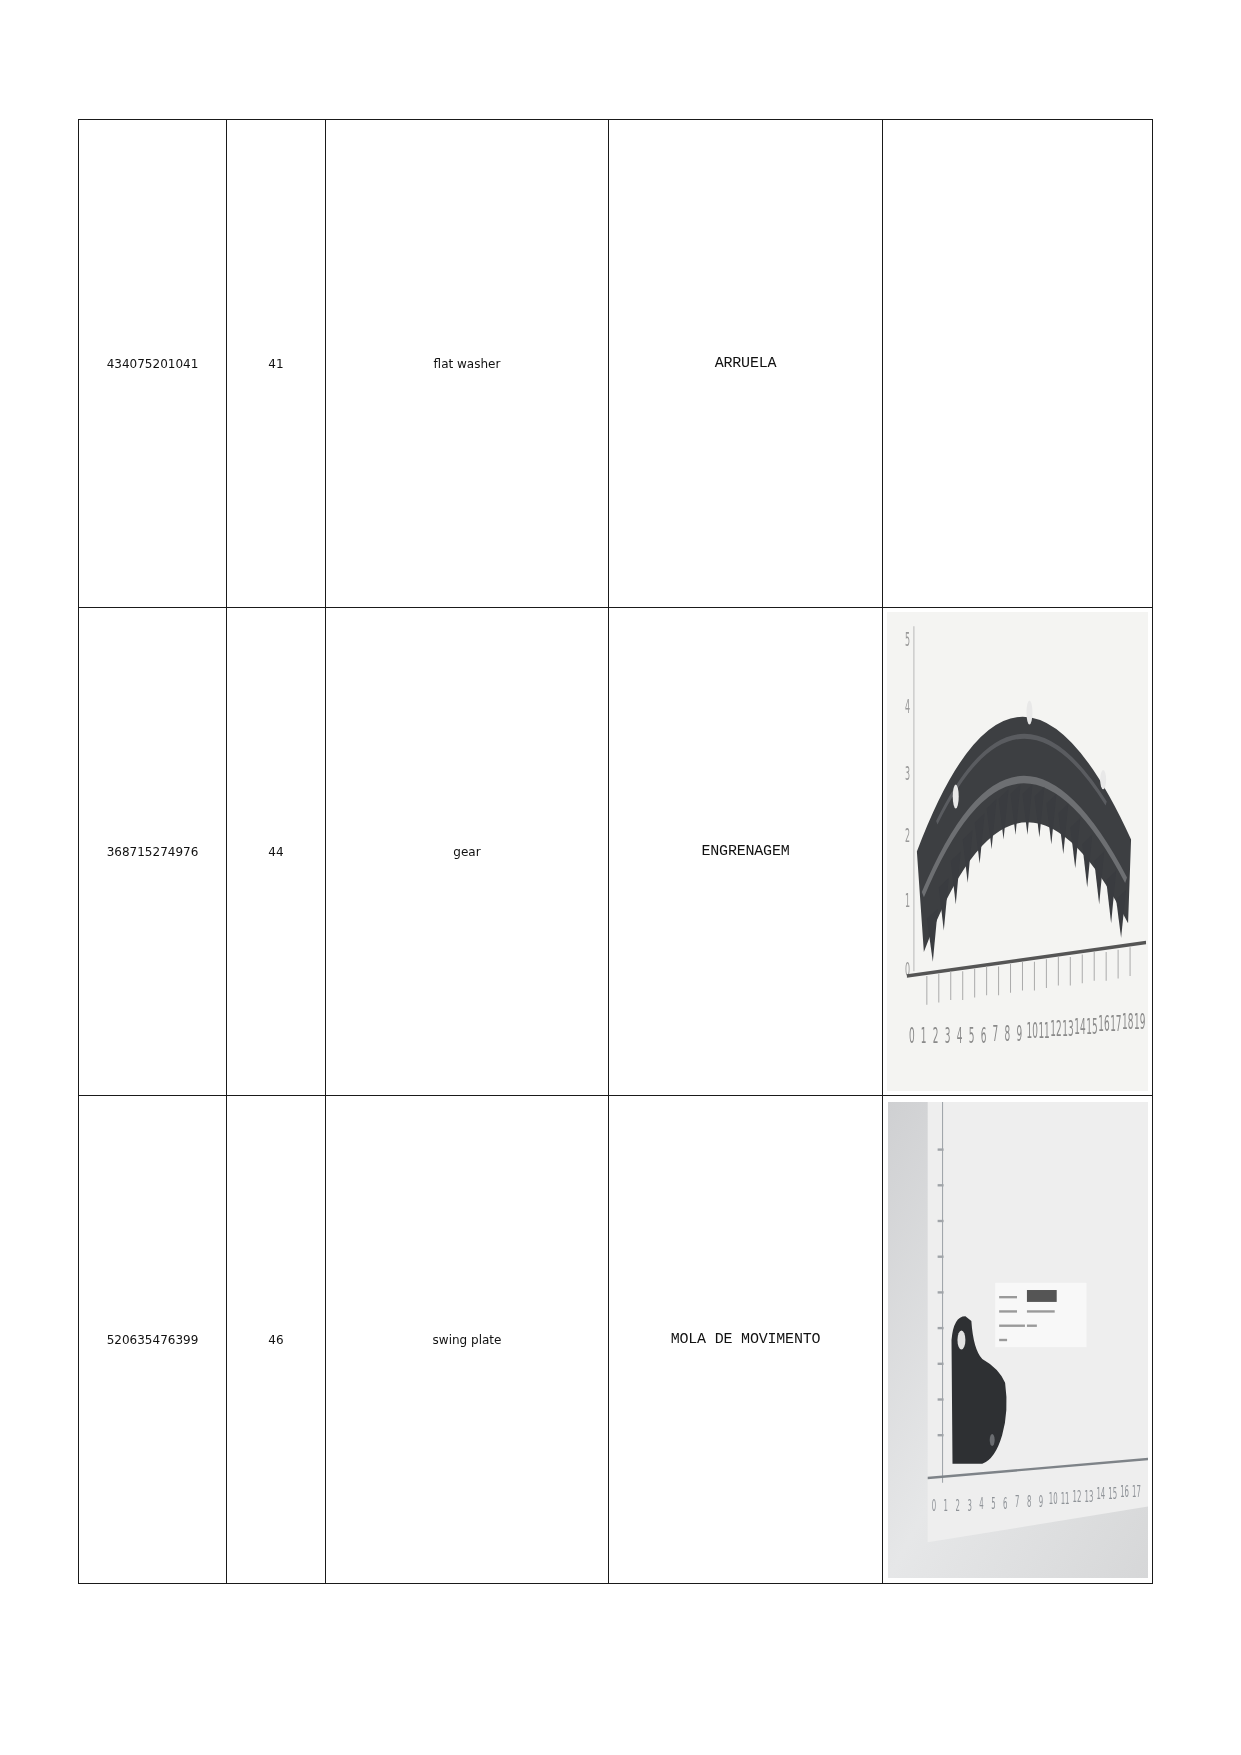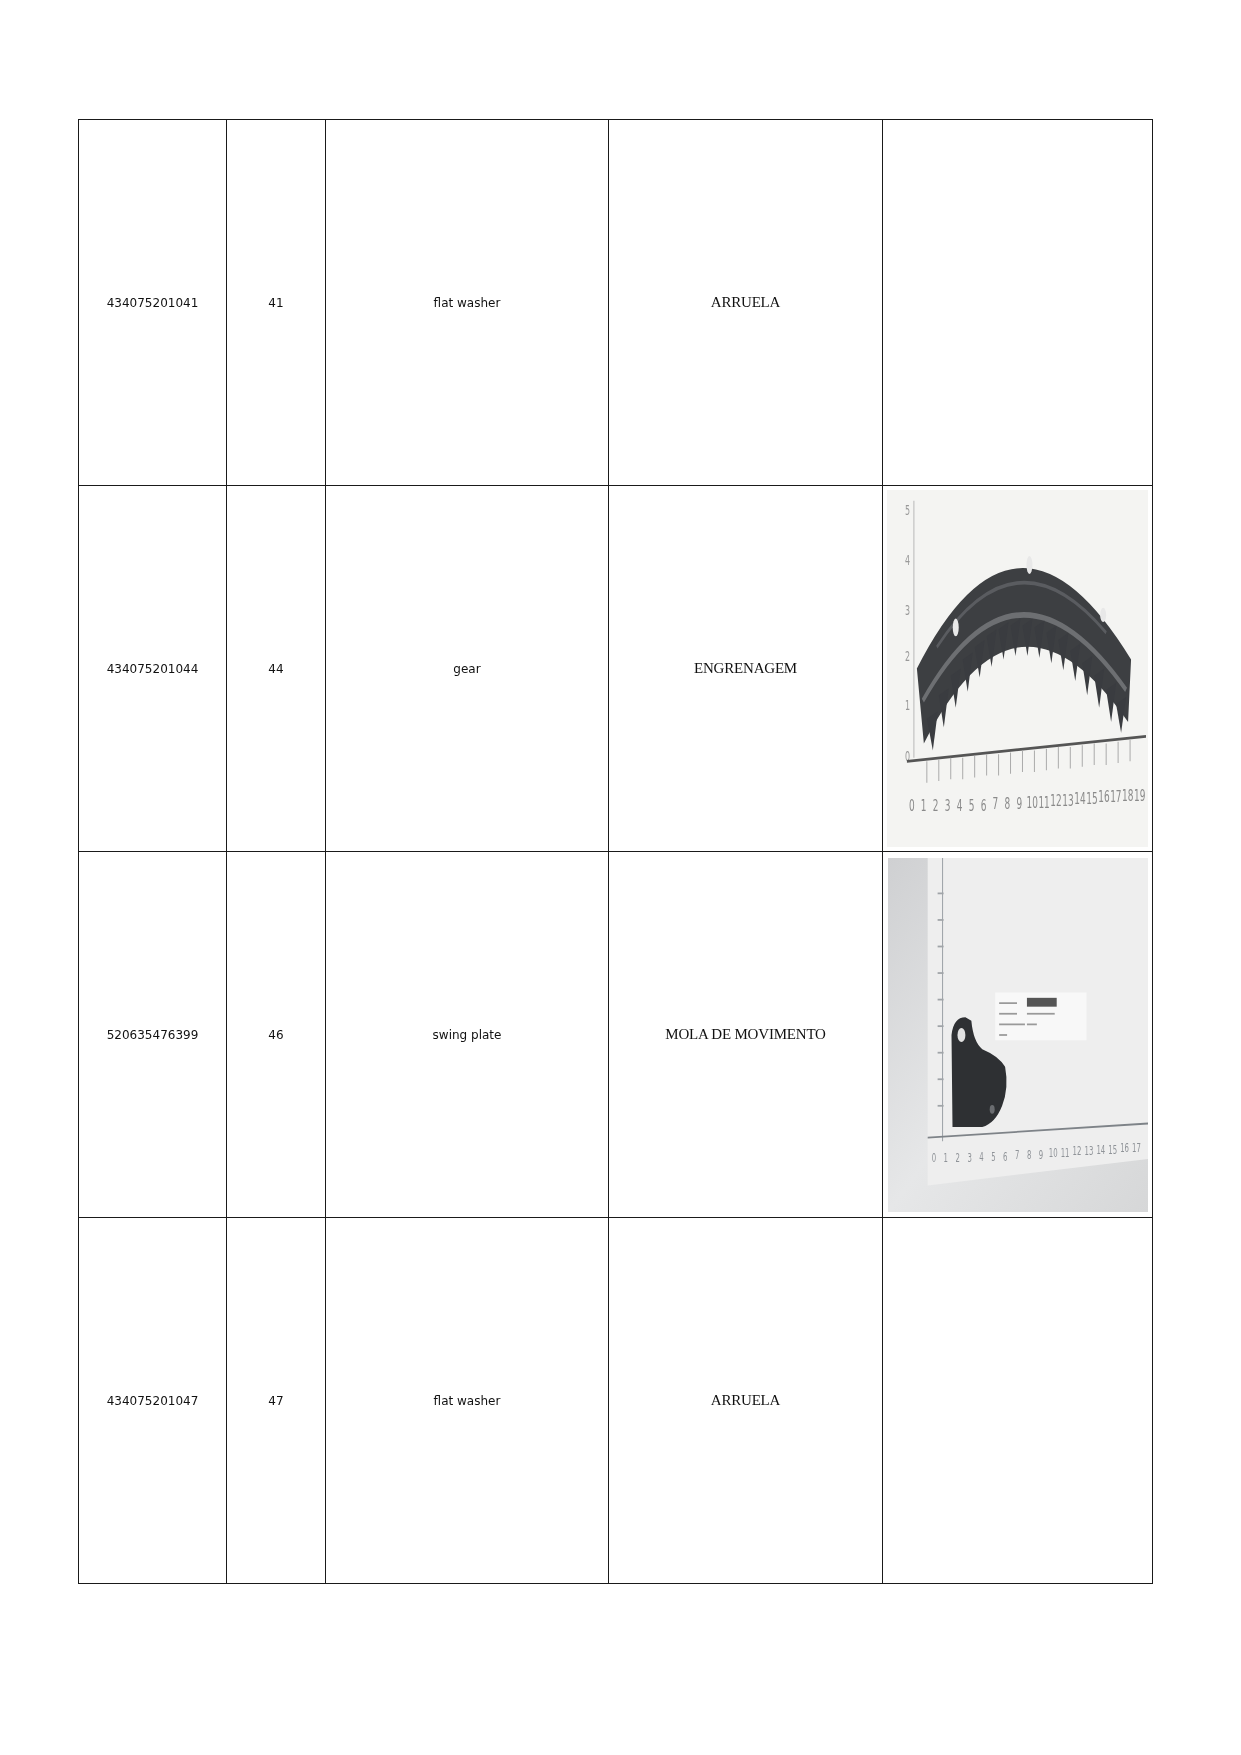--- a/index.html
+++ b/index.html
@@ -8,21 +8,21 @@
     position: absolute; left: 78px; top: 119px;
     width: 1074px; height: 1465px;
     border-collapse: collapse; table-layout: fixed; border-radius: 9px;
   }
   .parts-table td {
     border: 1.5px solid #1a1a1a;
     text-align: center; vertical-align: middle;
     padding: 0; height: 209px; color: #111;
   }
   .c-code, .c-ref, .c-en { font-family: "DejaVu Sans", sans-serif; font-size: 12px; }
-  .c-pt { font-family: Liberation Serif, serif; font-size: 15px; letter-spacing: -0.2px; }
+  .c-pt { font-family: Liberation Mono, monospace; font-size: 15px; letter-spacing: -0.2px; }
   .c-img { position: relative; }
   .photo { position: absolute; left: 4px; top: 4px; right: 4px; bottom: 4px; overflow: hidden; }
   .photo svg { width: 100%; height: 100%; display: block; }
 </style>
 </head>
 <body>
 
 <table class="parts-table">
   <colgroup>
     <col style="width:148px">
@@ -33,21 +33,21 @@
   </colgroup>
   <tbody>
     <tr>
       <td class="c-code">434075201041</td>
       <td class="c-ref">41</td>
       <td class="c-en">flat washer</td>
       <td class="c-pt">ARRUELA</td>
       <td class="c-img"></td>
     </tr>
     <tr>
-      <td class="c-code">434075201044</td>
+      <td class="c-code">368715274976</td>
       <td class="c-ref">44</td>
       <td class="c-en">gear</td>
       <td class="c-pt">ENGRENAGEM</td>
       <td class="c-img">
         <div class="photo">
           <svg viewBox="0 0 262 200" preserveAspectRatio="none">
             <rect x="0" y="0" width="262" height="200" fill="#f4f4f2"></rect>
 
             <line x1="27" y1="6" x2="27" y2="150" stroke="#b8b8b8" stroke-width="1"></line>
             <g font-family="DejaVu Sans, sans-serif" font-size="8" fill="#999">
@@ -199,21 +199,14 @@
             </g>
             <rect x="140" y="79" width="30" height="5" fill="#555"></rect>
 
             <path d="M64,100 Q66,90 78,90 L84,92 Q86,104 95,108 Q112,112 118,118 Q122,130 115,140 Q108,150 95,152 L65,152 Z" fill="#2e3033"></path>
             <circle cx="74" cy="100" r="4" fill="#e2e2e2"></circle>
             <circle cx="105" cy="142" r="2.5" fill="#6a6c70"></circle>
           </svg>
         </div>
       </td>
     </tr>
-    <tr>
-      <td class="c-code">434075201047</td>
-      <td class="c-ref">47</td>
-      <td class="c-en">flat washer</td>
-      <td class="c-pt">ARRUELA</td>
-      <td class="c-img"></td>
-    </tr>
   </tbody>
 </table>
 
 </body></html>

